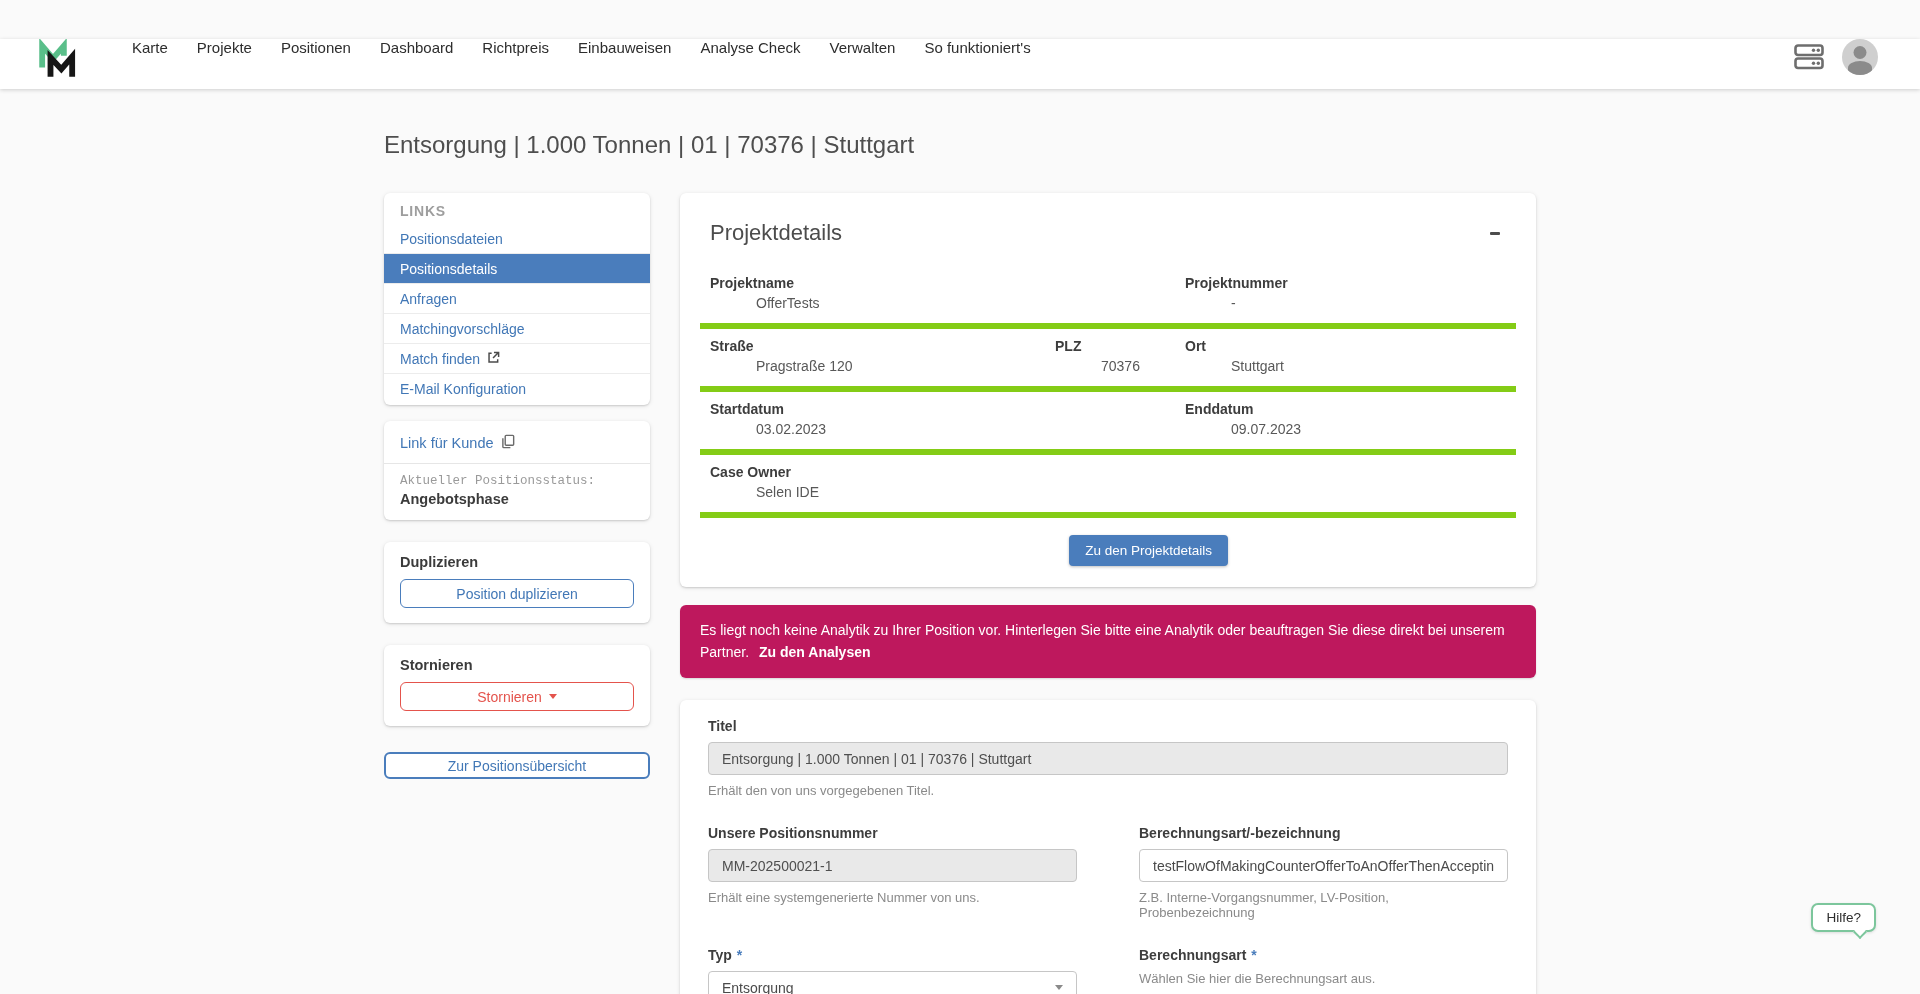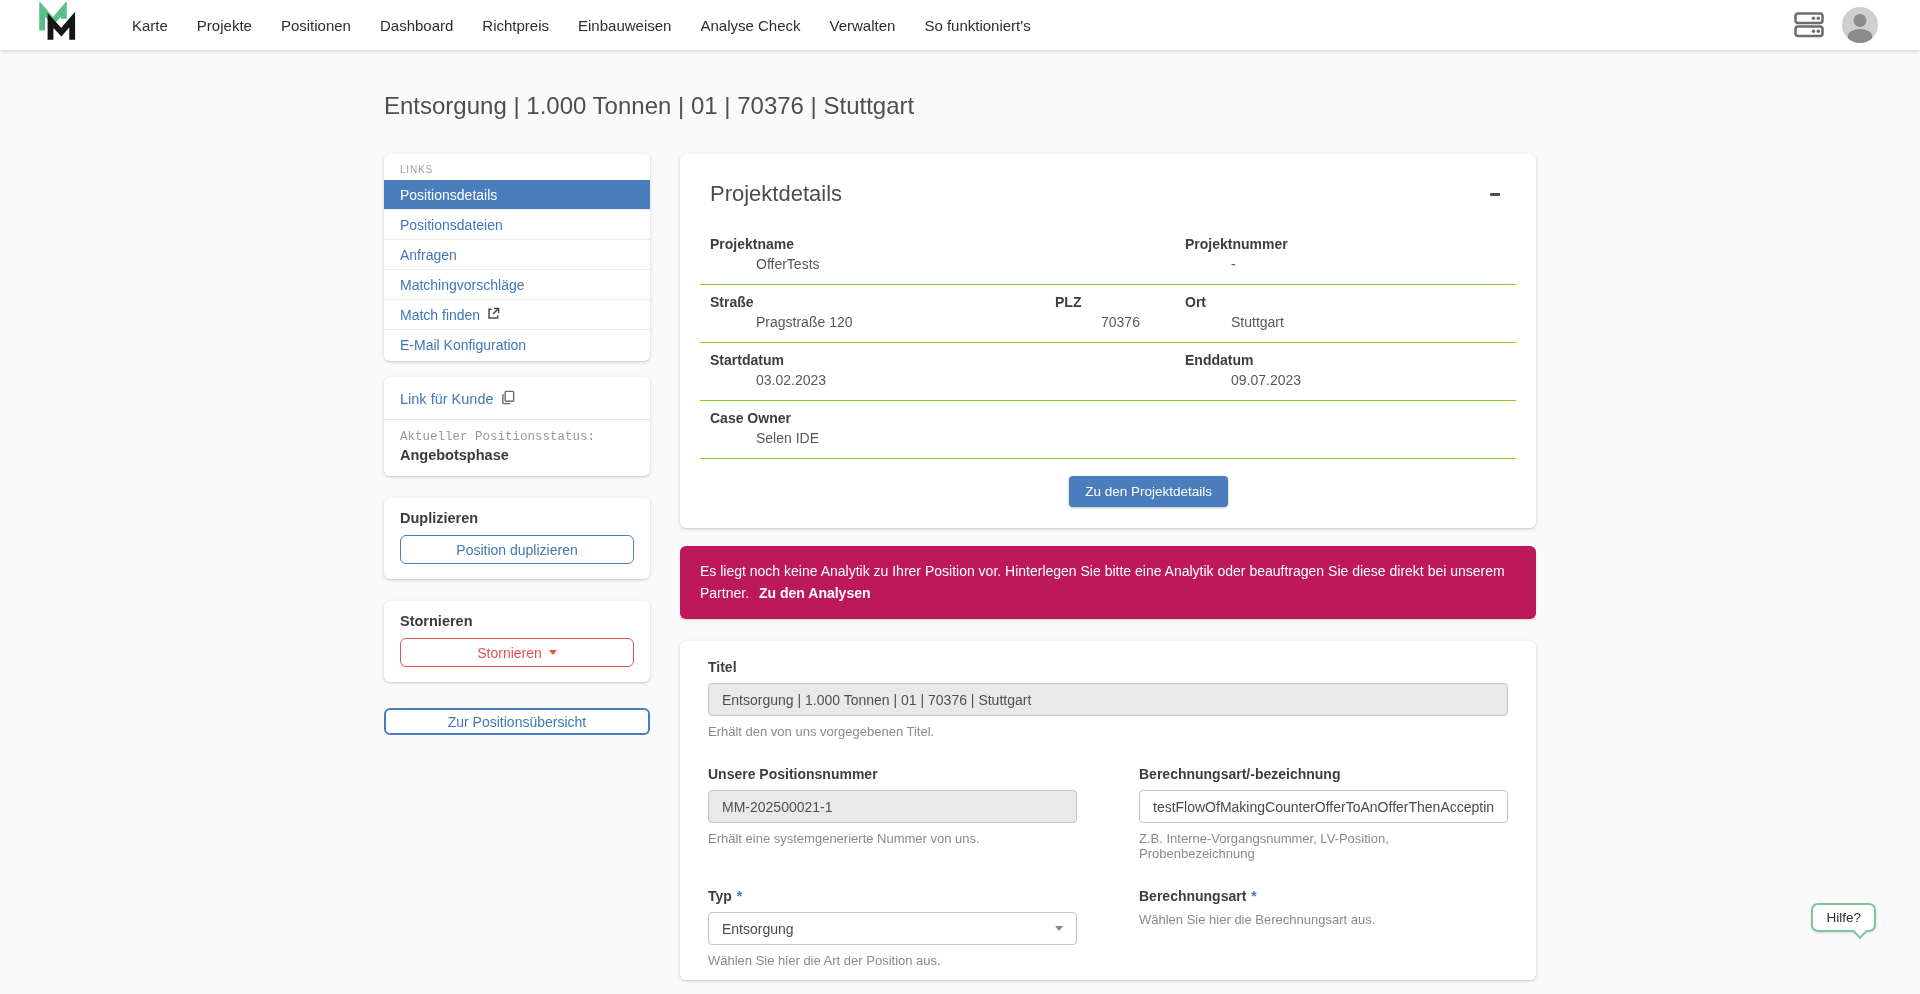--- a/index.html
+++ b/index.html
@@ -6,23 +6,23 @@
   html,body { height:100%; }
   body {
     font-family:"Liberation Sans", sans-serif;
     background:#fafafa;
     color:#3d3d3d;
   }
   .app { min-height:100vh; display:flex; flex-direction:column; }
 
   
   header.topnav {
-    height:50px; background:#fff; display:flex; align-items:center;
+    height:50px; background:#fff; display:flex; align-items:flex-start;
     padding:0 26px 0 38px; box-shadow:0 1px 4px rgba(0,0,0,.18);
-    position:relative; z-index:5; flex:0 0 auto;
+    position:relative; z-index:5; flex:0 0 auto;margin-top:39px;
   }
   .logo { margin-right:54px; display:flex; align-items:center; }
   nav.mainnav { display:flex; align-items:center; gap:29px; }
   .nav-link { font-size:15px; font-weight:500; color:#2d2d2d; text-decoration:none; cursor:pointer; white-space:nowrap; }
   .nav-right { margin-left:auto; display:flex; align-items:center; gap:18px; padding-right:16px; }
   .dns-btn { cursor:pointer; display:flex; align-items:center; }
   .avatar {
     width:36px; height:36px; border-radius:50%; background:#cfcfcf;
     position:relative; overflow:hidden; cursor:pointer;
   }
@@ -38,22 +38,22 @@
   .maincol { flex:1; margin-left:30px; min-width:0; }
 
   .card {
     background:#fff; border-radius:6px;
     box-shadow:0 1px 2px rgba(0,0,0,.14), 0 1px 5px rgba(0,0,0,.09);
   }
 
   
   .links-card { padding-bottom:2px; overflow:hidden; }
   .links-caption {
-    font-size:10px; letter-spacing:.8px; color:#9e9e9e;
-    padding:10px 16px 5px; text-transform:uppercase;
+    font-size:14px; letter-spacing:.8px; color:#9e9e9e;
+    padding:10px 16px 5px; text-transform:uppercase;font-weight:bold;
   }
   .links-item {
     display:flex; align-items:center; gap:7px;
     padding:7px 16px 6px; font-size:14px; font-weight:500; color:#4177b6;
     border-bottom:1px solid #ececec; cursor:pointer; text-decoration:none;
   }
   .links-item:last-child { border-bottom:none; }
   .links-item.active { background:#4a7dbc; color:#fff; }
 
   .kunde-card { margin-top:16px; padding:13px 0 13px; }
@@ -78,21 +78,21 @@
     border:2px solid #4a7dbc; border-radius:6px; color:#4177b6;
     font-family:inherit; font-size:14px; font-weight:500; cursor:pointer;
   }
 
   
   .project-card { padding:0 20px; }
   .project-head { display:flex; align-items:center; justify-content:space-between; padding:27px 10px 20px; }
   .project-head h2 { font-size:22px; font-weight:400; color:#4c4c4c; }
   .collapse-btn { width:22px; height:22px; border:none; background:transparent; cursor:pointer; display:flex; align-items:center; justify-content:center; }
   .collapse-dash { width:10px; height:3px; background:#4c4c4c; border-radius:1px; }
-  .proj-row { display:grid; grid-template-columns:345px 130px 1fr; padding:9px 10px 12px; border-bottom:1px solid #84cc16; }
+  .proj-row { display:grid; grid-template-columns:345px 130px 1fr; padding:9px 10px 12px; border-bottom:6px solid #84cc16; }
   .proj-cell .flabel { font-size:14px; font-weight:700; color:#3d3d3d; }
   .proj-cell .fvalue { font-size:14px; color:#585858; margin-top:4px;margin-left:46px; }
   .span2 { grid-column:1 / 3; }
   .col3  { grid-column:3; }
   .project-foot { display:flex; justify-content:flex-end; padding:17px 288px 21px 0; }
   .btn-solid {
     background:#4a7dbc; color:#fff; border:none; border-radius:4px;
     font-family:inherit; font-size:13.5px; padding:8px 16px; cursor:pointer;
     box-shadow:0 1px 3px rgba(0,0,0,.25);
   }
@@ -182,22 +182,22 @@
   <main class="content">
     <div class="container">
       <h1 class="page-title">Entsorgung | 1.000 Tonnen | 01 | 70376 | Stuttgart</h1>
 
       <div class="columns">
 
         <aside class="sidebar">
 
           <div class="card links-card">
             <div class="links-caption">LINKS</div>
+            <a class="links-item">Positionsdateien</a>
             <a class="links-item active">Positionsdetails</a>
-            <a class="links-item">Positionsdateien</a>
             <a class="links-item">Anfragen</a>
             <a class="links-item">Matchingvorschläge</a>
             <a class="links-item">
               <span>Match finden</span>
               <span>
                 <svg width="13" height="13" viewBox="0 0 14 14" fill="none">
                   <path d="M5 2.5 H2.2 V11.8 H11.5 V9" stroke="#4b4b4b" stroke-width="1.6"></path>
                   <path d="M7.5 1.5 H12.5 V6.5 M12.3 1.7 L6.5 7.5" stroke="#4b4b4b" stroke-width="1.6"></path>
                 </svg>
               </span>

